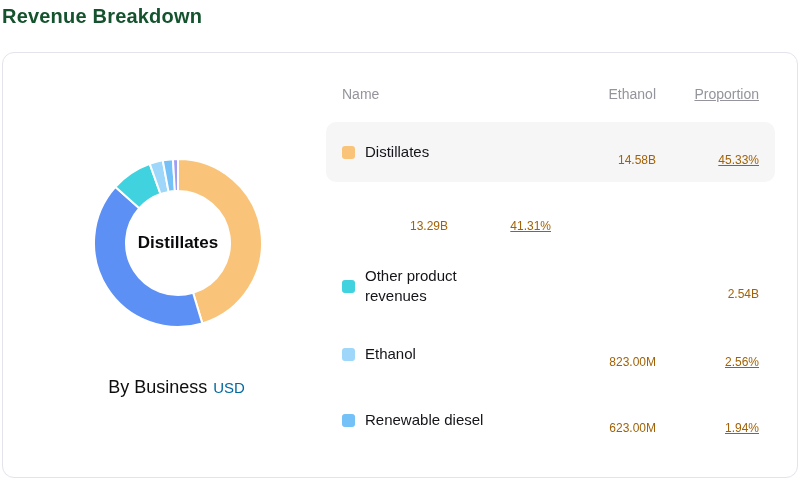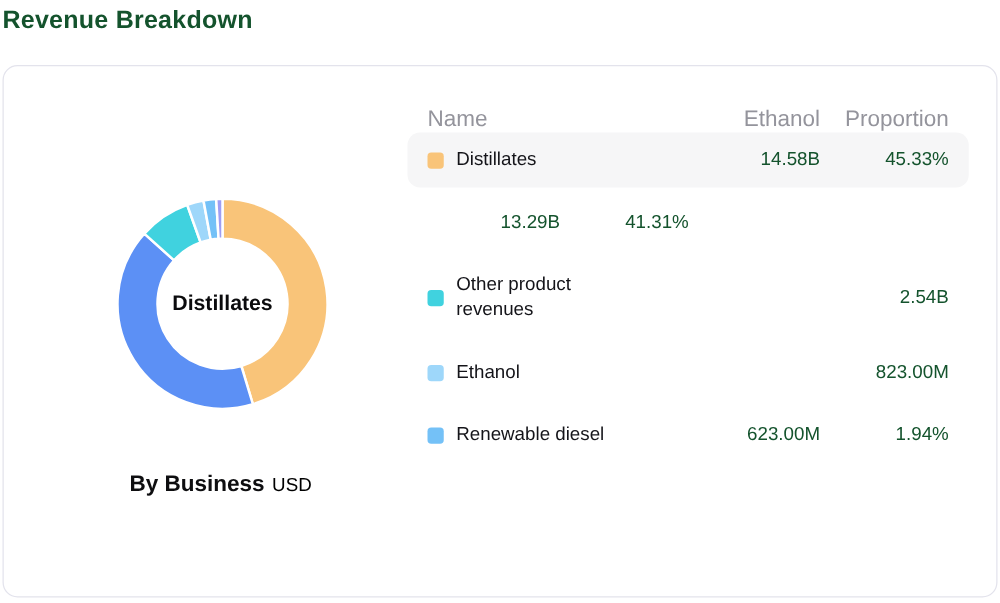--- a/index.html
+++ b/index.html
@@ -9,37 +9,37 @@
   .card { margin:24px 2px 0 2px; width:796px; height:426px; background:#fff;
           border:1px solid #e3e3ec; border-radius:12px; display:flex; }
   
   .left { position:relative; width:323px; flex:0 0 323px; }
   .donut-wrap { position:absolute; top:95px; left:80px; width:190px; height:190px; }
   .donut-wrap svg { display:block; }
   .center-label { position:absolute; top:0; left:0; width:190px; height:190px;
                   display:flex; align-items:center; justify-content:center;
                   font-size:17px; font-weight:700; color:#0b0b0d; pointer-events:none; }
   .caption { position:absolute; top:324px; left:12px; width:100%; text-align:center; white-space:nowrap; }
-  .caption .cap-main { font-size:18px; font-weight:700; color:#0e0e10; }
-  .caption .cap-unit { font-size:15px; font-weight:400; color:#000000; margin-left:6px; }
+  .caption .cap-main { font-size:18px; font-weight:400; color:#0e0e10; }
+  .caption .cap-unit { font-size:15px; font-weight:400; color:#0369a1; margin-left:6px; }
   
   .right { flex:1; padding:33px 22px 0 0; }
-  .thead { display:flex; align-items:flex-end; height:20px; padding:0 16px; margin-bottom:0;
-           font-size:18px; color:#94949c; }
+  .thead { display:flex; align-items:flex-start; height:20px; padding:0 16px; margin-bottom:16px;
+           font-size:14px; color:#94949c; }
   .col-name { flex:1; text-align:left; }
   .col-rev { width:90px; text-align:right; margin-left:16px; }
-  .col-prop { width:87px; text-align:right; margin-left:16px; }
+  .col-prop { width:87px; text-align:right; margin-left:16px;text-decoration:underline; }
   .rows { display:flex; flex-direction:column; gap:6px; }
   .row { display:flex; align-items:center; min-height:44px; padding:12px 16px;
          border-radius:10px; cursor:default; }
   .row.highlight { background:#f6f6f7; }
   .name-cell { flex:1; display:flex; align-items:center; }
   .swatch { width:13px; height:13px; border-radius:3px; flex:0 0 13px; margin-right:10px; }
   .name-text { font-size:15px; color:#141419; line-height:20px; max-width:150px; }
-  .val { font-size:15px; color:#14532d; line-height:20px; }
+  .val { font-size:12px; color:#a16207; line-height:20px;margin-top:16px; }
 </style>
 </head>
 <body>
 
 <h1 class="page-title">Revenue Breakdown</h1>
 
 <div class="card">
   <div class="left">
     <div class="donut-wrap">
       <svg id="donut-svg" width="190" height="190" viewBox="0 0 190 190">
@@ -82,20 +82,21 @@
             <span class="name-text">Other product revenues</span>
           </div>
           <div class="col-rev val">2.54B</div>
         </div>
         <div class="row">
           <div class="name-cell">
             <span class="swatch" style="background: rgb(158, 215, 250);"></span>
             <span class="name-text">Ethanol</span>
           </div>
           <div class="col-rev val">823.00M</div>
+          <div class="col-prop val">2.56%</div>
         </div>
         <div class="row">
           <div class="name-cell">
             <span class="swatch" style="background: rgb(116, 193, 247);"></span>
             <span class="name-text">Renewable diesel</span>
           </div>
           <div class="col-rev val">623.00M</div>
           <div class="col-prop val">1.94%</div>
         </div>
       </div>

